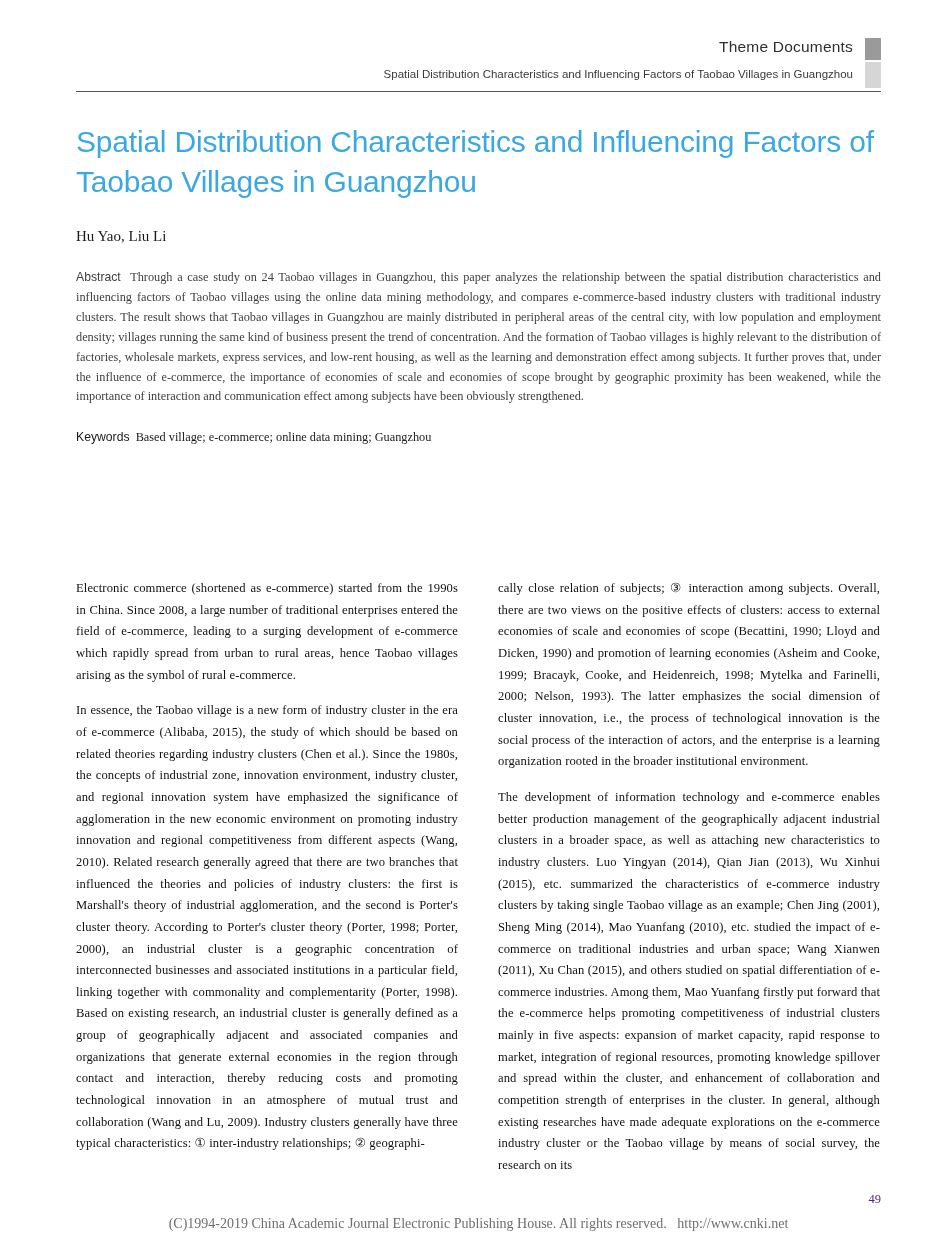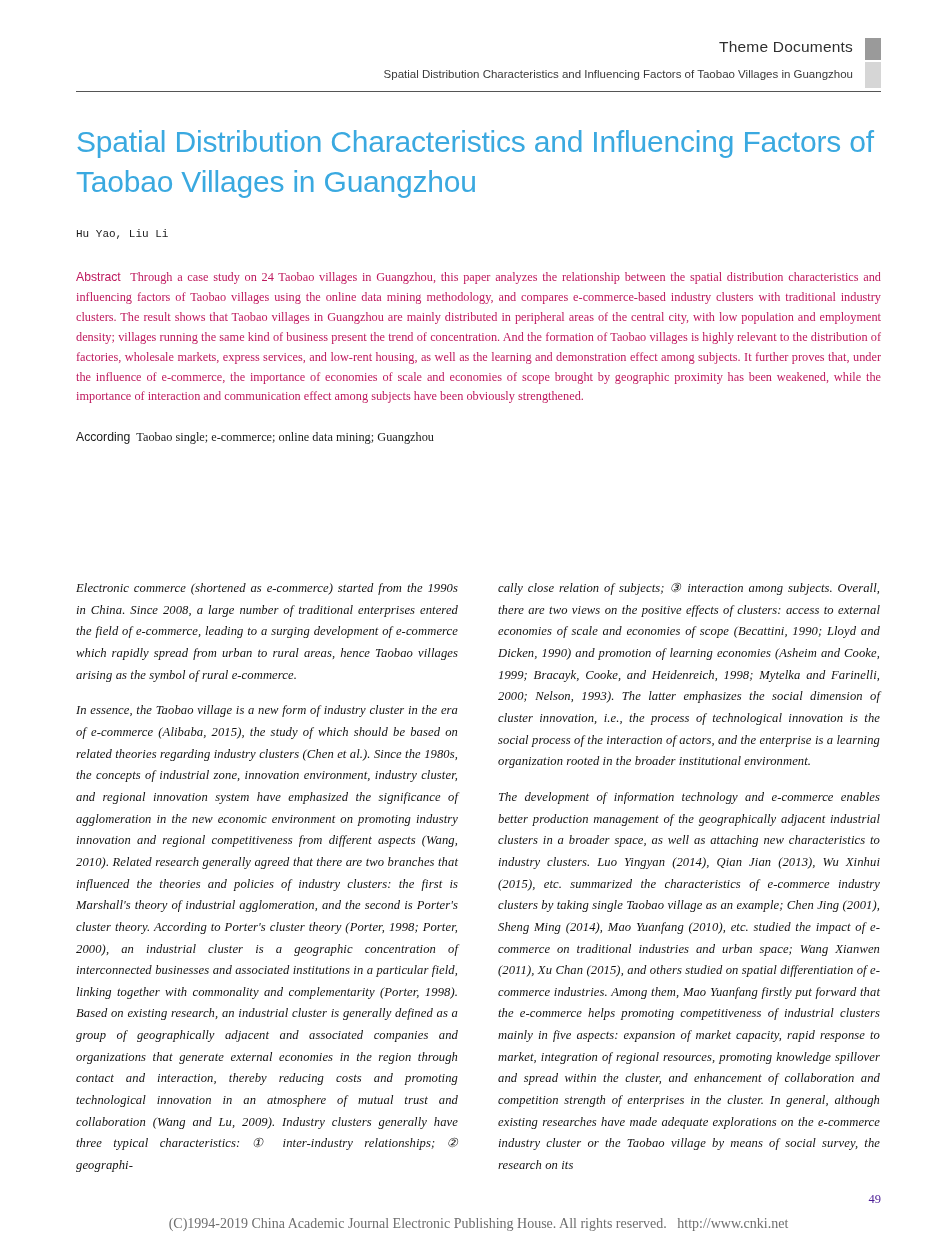--- a/index.html
+++ b/index.html
@@ -85,35 +85,35 @@
     font-size: 30px;
     line-height: 1.32;
     color: #3aa9e0;
     font-weight: 400;
     letter-spacing: -0.2px;
   }
   .authors {
     position: absolute;
     left: 60px;
     top: 228px;
-    font-family: Liberation Mono, monospace;
-    font-size: 11px;
+    font-family: Liberation Serif, serif;
+    font-size: 15px;
     color: #1a1a1a;
   }
 
   
   .abstract {
     position: absolute;
     left: 60px;
     top: 268px;
     width: 805px;
     font-size: 12.3px;
     line-height: 1.62;
     text-align: justify;
-    color: #be185d;
+    color: #404040;
   }
   .lbl {
     font-family: "Liberation Sans", sans-serif;
     font-size: 12.2px;
   }
   .keywords {
     position: absolute;
     left: 60px;
     top: 428px;
     width: 805px;
@@ -134,21 +134,20 @@
   .col {
     width: 382px;
     font-size: 12.6px;
     line-height: 1.72;
     text-align: justify;
     color: #111111;
     letter-spacing: .1px;
   }
   .col p {
     margin: 0 0 14px 0;
-    font-style: italic;
   }
 
   
   .pageno {
     position: absolute;
     right: 60px;
     top: 1192px;
     font-family: "Liberation Serif", serif;
     font-size: 12.5px;
     color: #4c1d95;
@@ -182,21 +181,21 @@
 
   <div class="title">Spatial Distribution Characteristics and Influencing Factors of Taobao Villages in Guangzhou</div>
 
   <div class="authors">Hu Yao, Liu Li</div>
 
   <div class="abstract">
     <span class="lbl">Abstract</span>&nbsp;&nbsp;<span>Through a case study on 24 Taobao villages in Guangzhou, this paper analyzes the relationship between the spatial distribution characteristics and influencing factors of Taobao villages using the online data mining methodology, and compares e-commerce-based industry clusters with traditional industry clusters. The result shows that Taobao villages in Guangzhou are mainly distributed in peripheral areas of the central city, with low population and employment density; villages running the same kind of business present the trend of concentration. And the formation of Taobao villages is highly relevant to the distribution of factories, wholesale markets, express services, and low-rent housing, as well as the learning and demonstration effect among subjects. It further proves that, under the influence of e-commerce, the importance of economies of scale and economies of scope brought by geographic proximity has been weakened, while the importance of interaction and communication effect among subjects have been obviously strengthened.</span>
   </div>
 
   <div class="keywords">
-    <span class="lbl">According</span>&nbsp;&nbsp;<span>Taobao single; e-commerce; online data mining; Guangzhou</span>
+    <span class="lbl">Keywords</span>&nbsp;&nbsp;<span>Based village; e-commerce; online data mining; Guangzhou</span>
   </div>
 
   <div class="body-cols">
     <div class="col">
       <p>Electronic commerce (shortened as e-commerce) started from the 1990s in China. Since 2008, a large number of traditional enterprises entered the field of e-commerce, leading to a surging development of e-commerce which rapidly spread from urban to rural areas, hence Taobao villages arising as the symbol of rural e-commerce.</p>
       <p>In essence, the Taobao village is a new form of industry cluster in the era of e-commerce (Alibaba, 2015), the study of which should be based on related theories regarding industry clusters (Chen et al.). Since the 1980s, the concepts of industrial zone, innovation environment, industry cluster, and regional innovation system have emphasized the significance of agglomeration in the new economic environment on promoting industry innovation and regional competitiveness from different aspects (Wang, 2010). Related research generally agreed that there are two branches that influenced the theories and policies of industry clusters: the first is Marshall's theory of industrial agglomeration, and the second is Porter's cluster theory. According to Porter's cluster theory (Porter, 1998; Porter, 2000), an industrial cluster is a geographic concentration of interconnected businesses and associated institutions in a particular field, linking together with commonality and complementarity (Porter, 1998). Based on existing research, an industrial cluster is generally defined as a group of geographically adjacent and associated companies and organizations that generate external economies in the region through contact and interaction, thereby reducing costs and promoting technological innovation in an atmosphere of mutual trust and collaboration (Wang and Lu, 2009). Industry clusters generally have three typical characteristics: ① inter-industry relationships; ② geographi-</p>
     </div>
     <div class="col">
       <p>cally close relation of subjects; ③ interaction among subjects. Overall, there are two views on the positive effects of clusters: access to external economies of scale and economies of scope (Becattini, 1990; Lloyd and Dicken, 1990) and promotion of learning economies (Asheim and Cooke, 1999; Bracayk, Cooke, and Heidenreich, 1998; Mytelka and Farinelli, 2000; Nelson, 1993). The latter emphasizes the social dimension of cluster innovation, i.e., the process of technological innovation is the social process of the interaction of actors, and the enterprise is a learning organization rooted in the broader institutional environment.</p>
       <p>The development of information technology and e-commerce enables better production management of the geographically adjacent industrial clusters in a broader space, as well as attaching new characteristics to industry clusters. Luo Yingyan (2014), Qian Jian (2013), Wu Xinhui (2015), etc. summarized the characteristics of e-commerce industry clusters by taking single Taobao village as an example; Chen Jing (2001), Sheng Ming (2014), Mao Yuanfang (2010), etc. studied the impact of e-commerce on traditional industries and urban space; Wang Xianwen (2011), Xu Chan (2015), and others studied on spatial differentiation of e-commerce industries. Among them, Mao Yuanfang firstly put forward that the e-commerce helps promoting competitiveness of industrial clusters mainly in five aspects: expansion of market capacity, rapid response to market, integration of regional resources, promoting knowledge spillover and spread within the cluster, and enhancement of collaboration and competition strength of enterprises in the cluster. In general, although existing researches have made adequate explorations on the e-commerce industry cluster or the Taobao village by means of social survey, the research on its</p>

